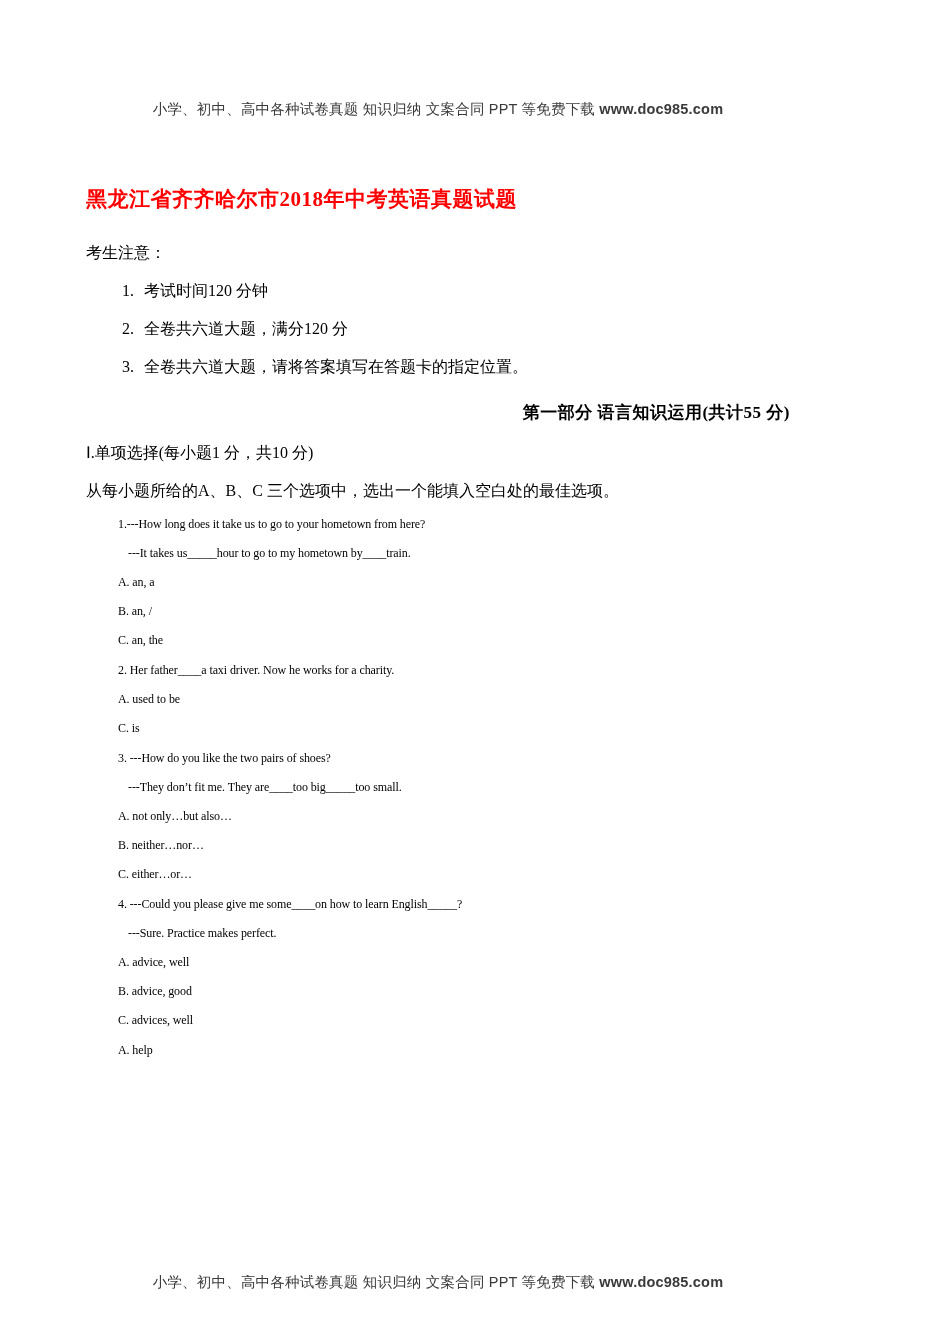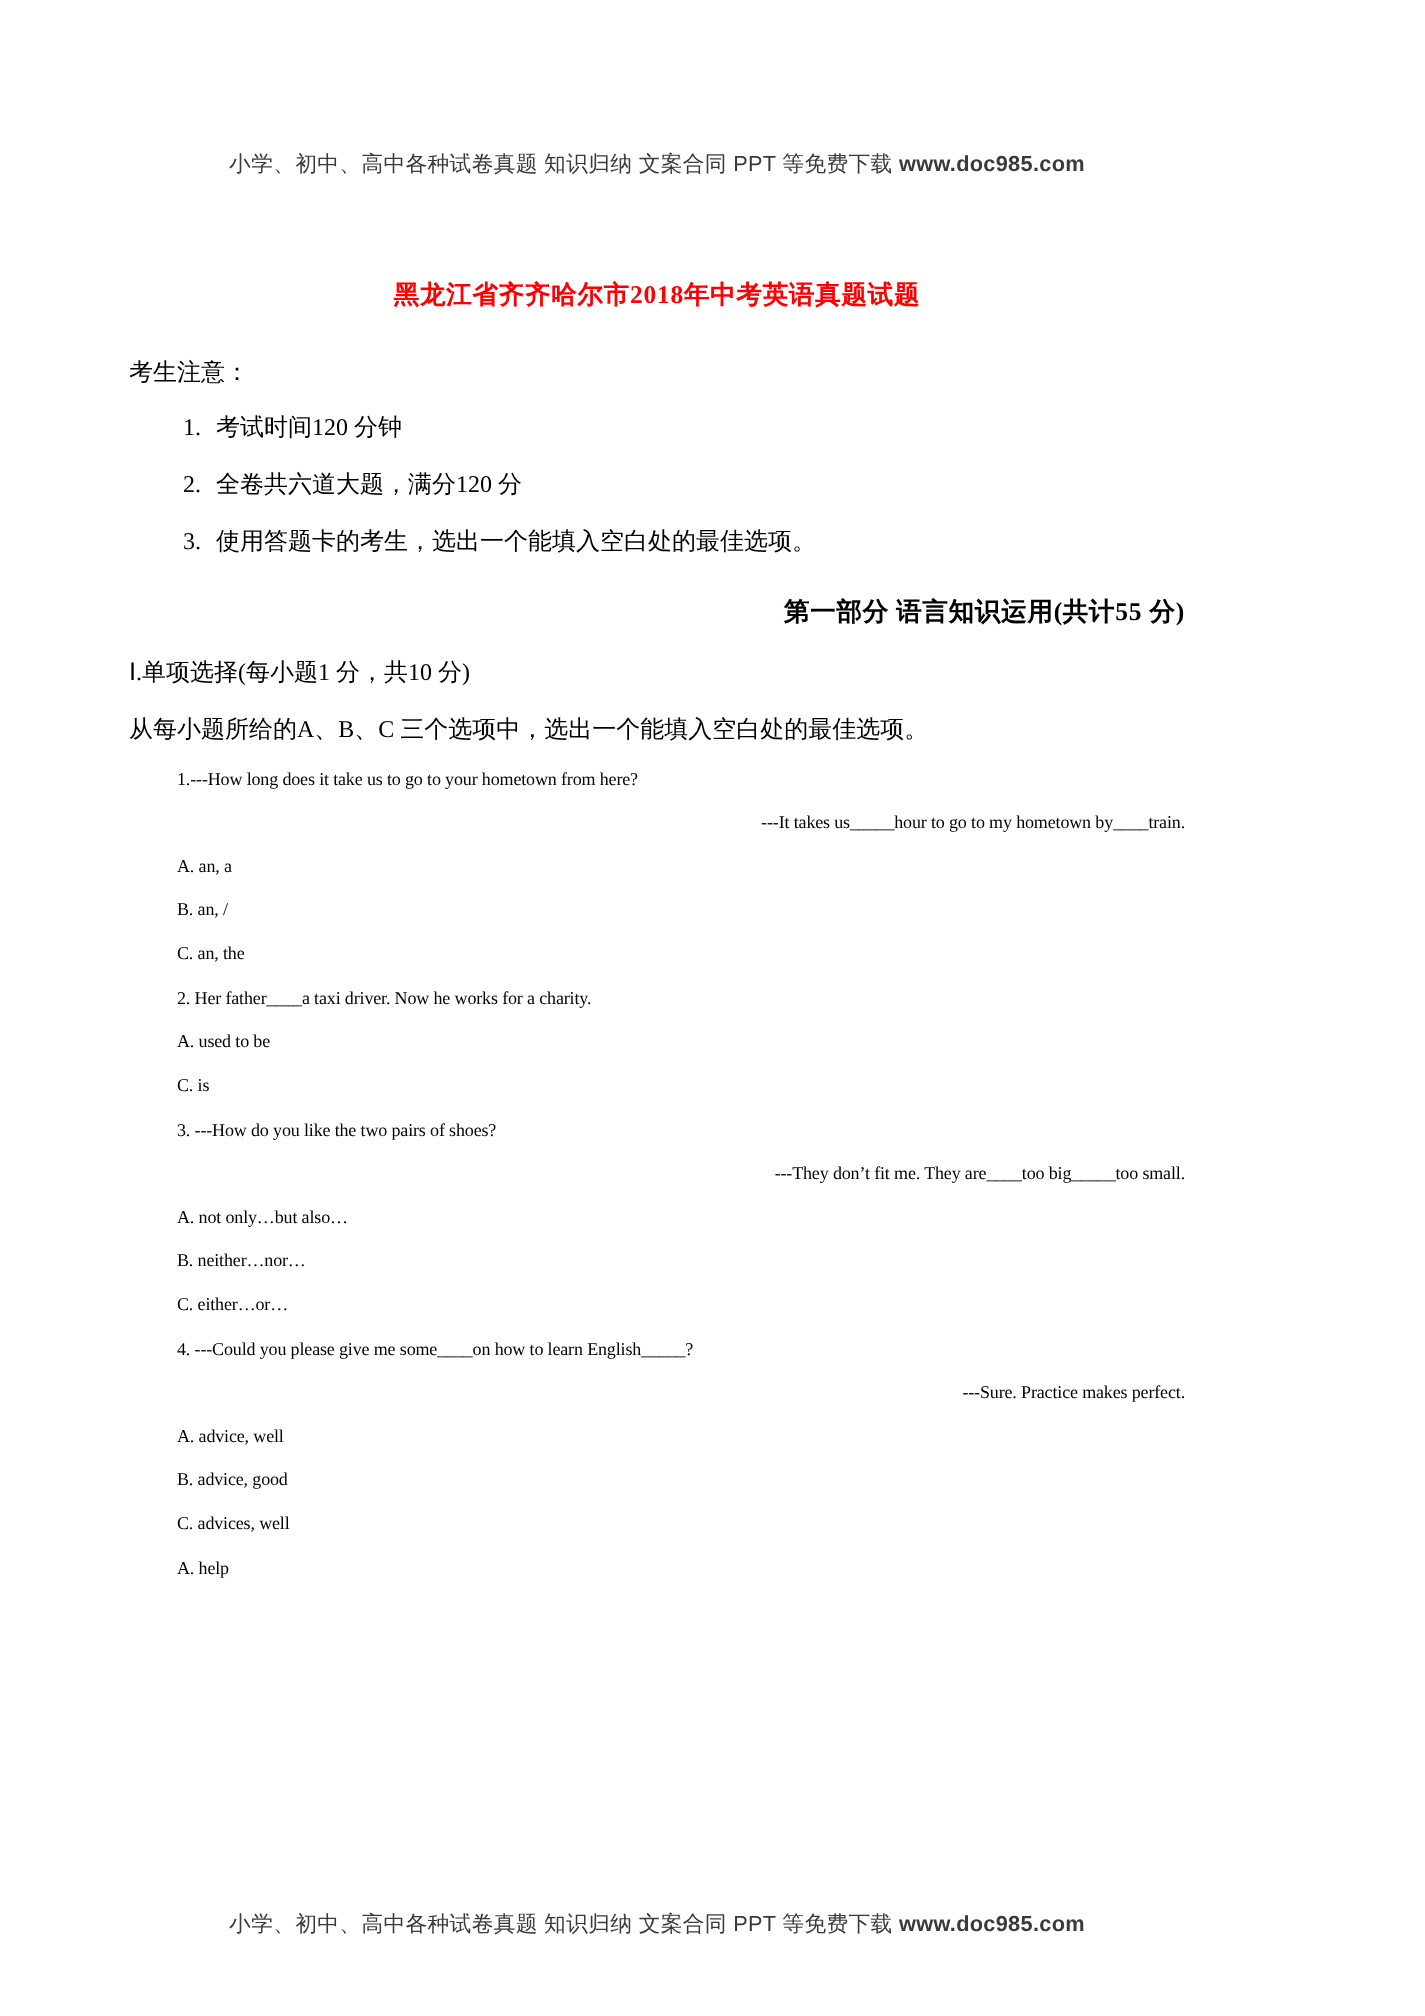--- a/index.html
+++ b/index.html
@@ -30,24 +30,23 @@
     color: #3a3a3a;
     letter-spacing: 0.2px;
   }
   .watermark-top {
     padding-top: 68px;
   }
   .watermark .site {
     font-weight: bold;
   }
   .doc-title {
-    text-align: center;
     color: #ff0000;
     font-weight: bold;
-    font-size: 17px;
+    font-size: 21px;
     font-family: "Liberation Serif", serif;
     margin-top: 66px;
     letter-spacing: 0.5px;
   }
   .notice-label {
     font-size: 16px;
     margin-top: 30px;
     margin-left: 0px;
   }
   ol.notice-list {
@@ -84,21 +83,20 @@
     font-size: 12px;
     letter-spacing: -0.1px;
   }
   .qline {
     margin-top: 14px;
     padding-left: 32px;
     white-space: pre-wrap;
   }
   .qline.cont {
     padding-left: 42px;
-    text-align: right;
   }
   .qline.opt {
     padding-left: 32px;
   }
   .watermark-bottom {
     position: absolute;
     left: 0;
     right: 0;
     bottom: 84px;
   }
@@ -113,21 +111,21 @@
     <span class="site">www.doc985.com</span>
   </div>
 
   <div class="doc-title">黑龙江省齐齐哈尔市2018年中考英语真题试题</div>
 
   <div class="notice-label">考生注意：</div>
 
   <ol class="notice-list">
     <li>考试时间120 分钟</li>
     <li>全卷共六道大题，满分120 分</li>
-    <li>使用答题卡的考生，选出一个能填入空白处的最佳选项。</li>
+    <li>全卷共六道大题，请将答案填写在答题卡的指定位置。</li>
   </ol>
 
   <div class="part-title">第一部分 语言知识运用(共计55 分)</div>
 
   <div class="section-head">Ⅰ.单项选择(每小题1 分，共10 分)</div>
   <div class="section-sub">从每小题所给的A、B、C 三个选项中，选出一个能填入空白处的最佳选项。</div>
 
   <div class="qblock">
     <div class="qline mono">1.---How long does it take us to go to your hometown from here?</div>
     <div class="qline cont mono">---It takes us_____hour to go to my hometown by____train.</div>

